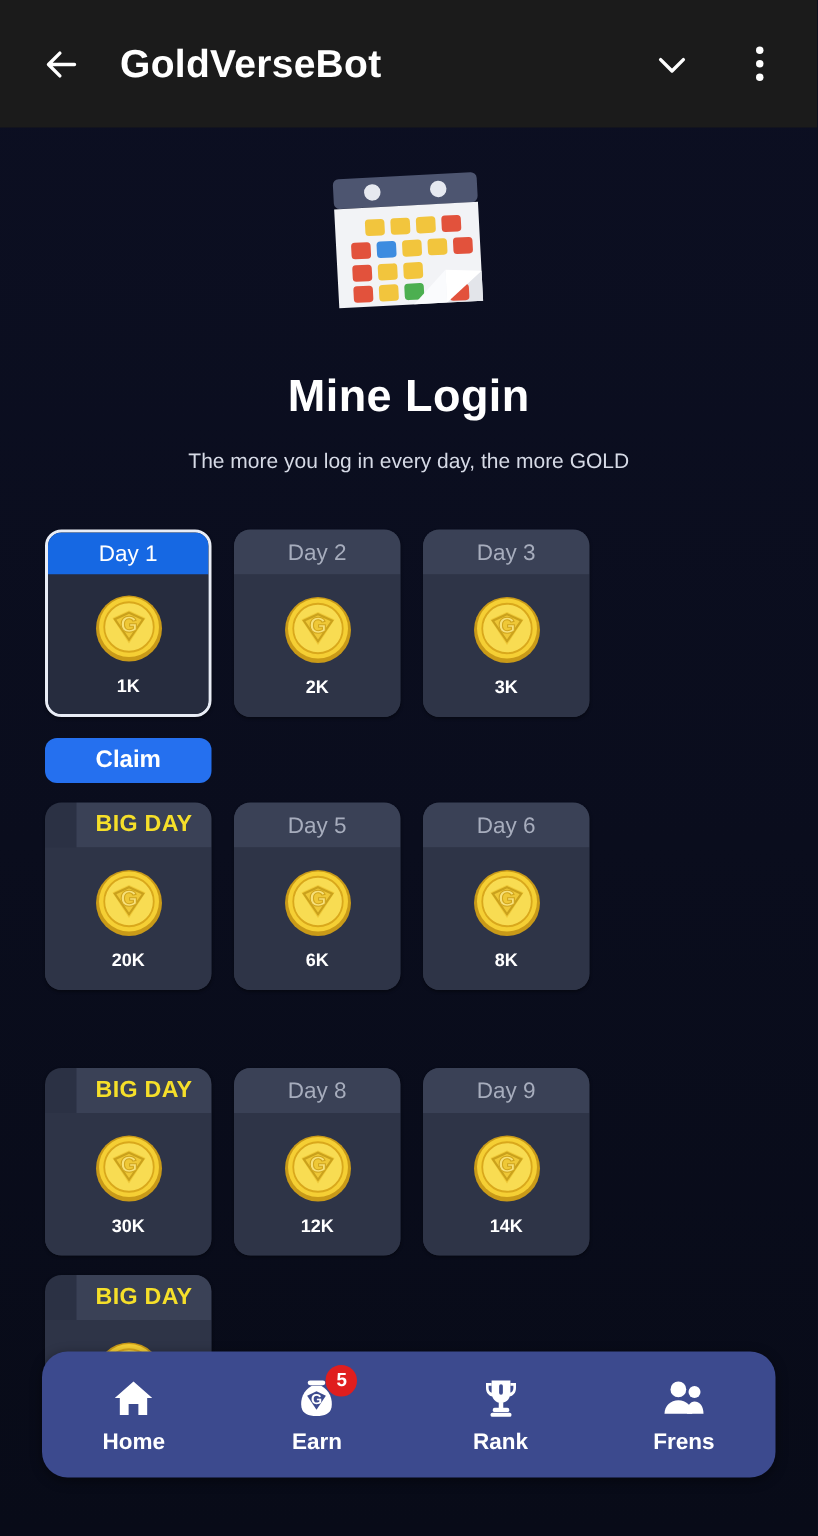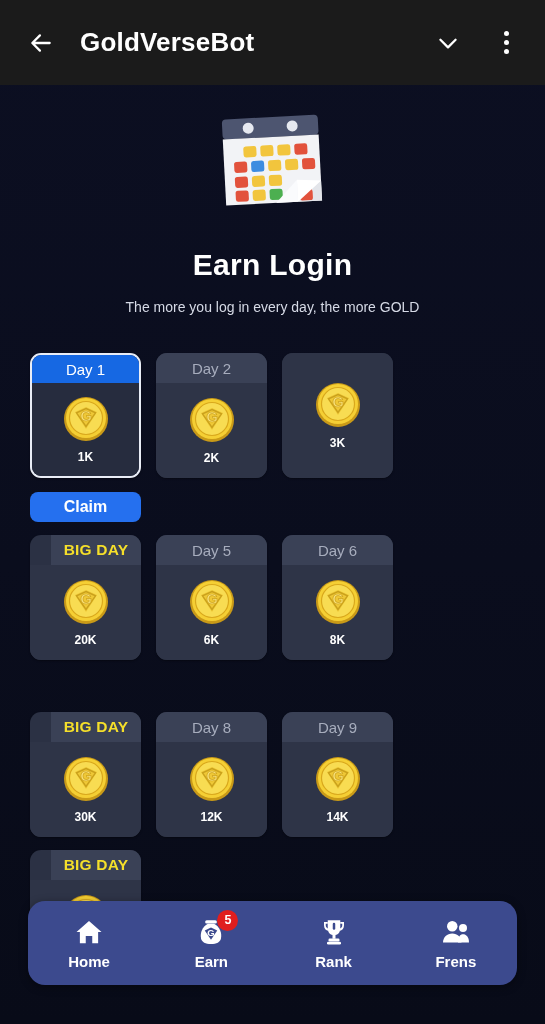--- a/index.html
+++ b/index.html
@@ -162,21 +162,21 @@
             <rect x="24" y="86" width="13" height="11" rx="2.5" fill="#e2523c"></rect>
             <rect x="41" y="86" width="13" height="11" rx="2.5" fill="#f2c53d"></rect>
             <rect x="58" y="86" width="13" height="11" rx="2.5" fill="#4caf50"></rect>
             <rect x="88" y="88" width="13" height="11" rx="2.5" fill="#e2523c"></rect>
           </g>
           <path d="M86 100 L110 80 L86 78 Z" fill="#ffffff"></path>
           <path d="M86 100 L86 78 L64 100 Z" fill="#fafbfd"></path>
         </g>
       </svg>
     </div>
-    <div class="page-title">Earn Login</div>
+    <div class="page-title">Mine Login</div>
     <div class="page-sub">The more you log in every day, the more GOLD</div>
   </div>
 
   <div class="grid" id="day-grid">
       <div class="slot">
         <div class="card active">
           <div class="card-head">Day 1</div>
           <div class="card-body">
             <svg class="coin" viewBox="0 0 48 48">
     <circle cx="24" cy="24" r="22" fill="#c99a18"></circle>
@@ -207,20 +207,21 @@
     <path d="M24 13.5 L33.5 17.8 L24 31.5 L14.5 17.8 Z" fill="none" stroke="#caa11c" stroke-width="1.4"></path>
     <text x="24" y="26" font-family="Liberation Sans, sans-serif" font-size="15" font-weight="bold" fill="#f7e07a" text-anchor="middle" stroke="#cfa41d" stroke-width=".7">G</text>
   </svg>
             <div class="card-amt">2K</div>
           </div>
         </div>
         <div class="spacer-row"></div>
       </div>
       <div class="slot">
         <div class="card">
+          <div class="card-head">Day 3</div>
           <div class="card-body">
             <svg class="coin" viewBox="0 0 48 48">
     <circle cx="24" cy="24" r="22" fill="#c99a18"></circle>
     <circle cx="24" cy="23" r="20" fill="#f5cf34"></circle>
     <circle cx="24" cy="23" r="16.5" fill="#f8dc52"></circle>
     <circle cx="24" cy="23" r="16.5" fill="none" stroke="#d9a81c" stroke-width="1.2"></circle>
     <path d="M24 12 L35 17 L24 34 L13 17 Z" fill="#e8b820" opacity=".55"></path>
     <path d="M24 13.5 L33.5 17.8 L24 31.5 L14.5 17.8 Z" fill="none" stroke="#caa11c" stroke-width="1.4"></path>
     <text x="24" y="26" font-family="Liberation Sans, sans-serif" font-size="15" font-weight="bold" fill="#f7e07a" text-anchor="middle" stroke="#cfa41d" stroke-width=".7">G</text>
   </svg>

